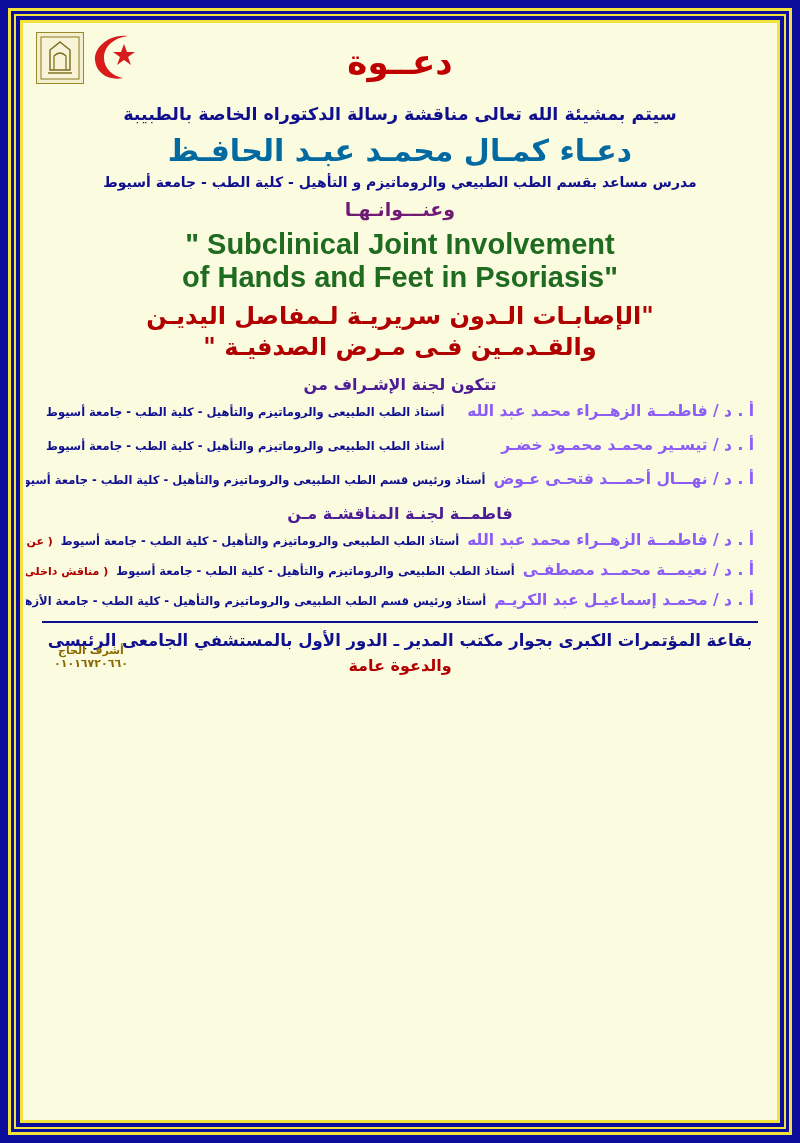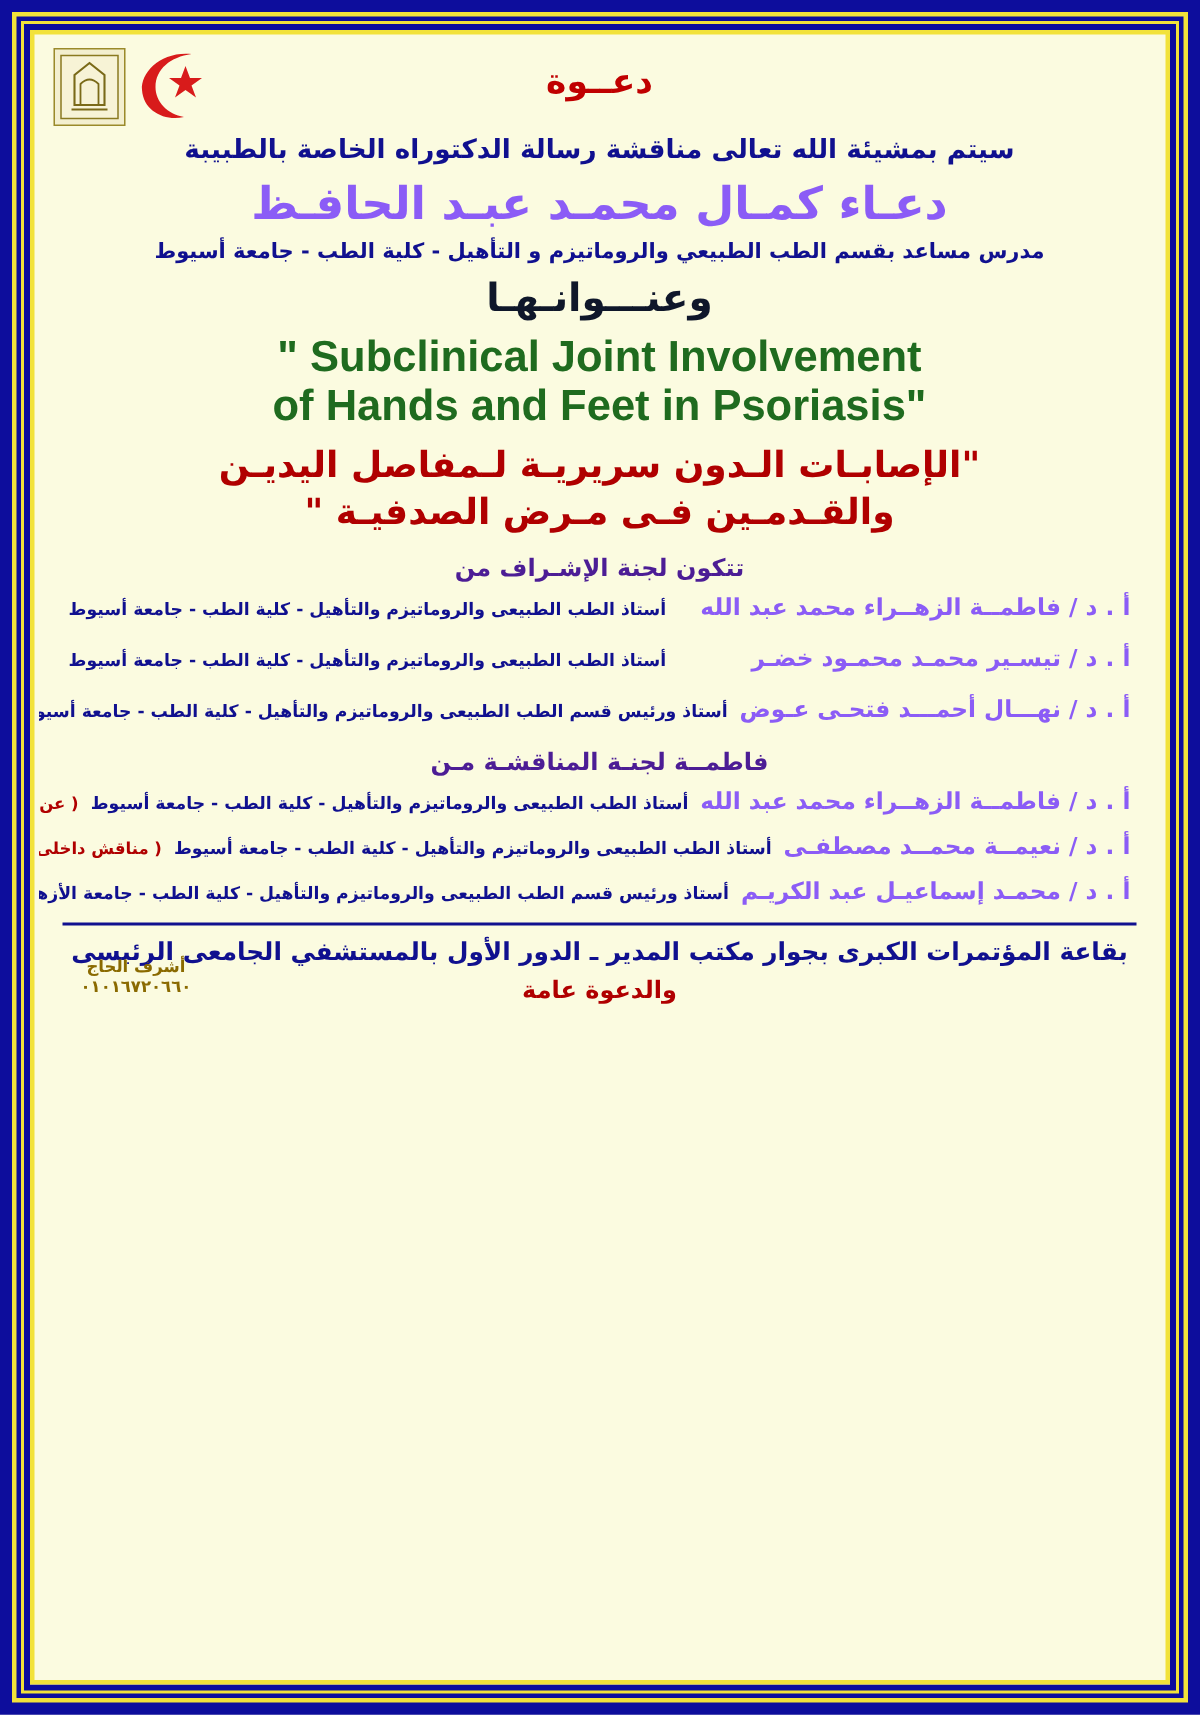--- a/index.html
+++ b/index.html
@@ -51,52 +51,52 @@
   .univ-logo{
     width:46px;height:50px;
     border:1px solid #9a8a2a;
     background:#f3efcf;
     display:flex;align-items:center;justify-content:center;
   }
   .univ-logo svg{display:block;}
 
   .title-daawa{
     color:#c00000;
-    font-size:23px;
+    font-size:34px;
     font-weight:bold;
     letter-spacing:10px;
     margin:10px 0 22px 0;
     font-family:"DejaVu Sans", sans-serif;
   }
   .line-blue-b{
     color:#10108f;
     font-weight:bold;
     font-size:17.5px;
     margin:10px 0 9px 0;
     font-family:"DejaVu Sans", sans-serif;
   }
   .name-main{
-    color:#8b5cf6;
+    color:#0369a1;
     font-weight:bold;
     font-size:30px;
     letter-spacing:2px;
     margin:6px 0 4px 0;
     font-family:"DejaVu Sans", sans-serif;
   }
   .affil{
     color:#10108f;
     font-weight:bold;
     font-size:14px;
     margin:6px 0 4px 0;
     font-family:"DejaVu Sans", sans-serif;
   }
   .wa-unwan{
-    color:#0f172a;
-    font-weight:bold;
-    font-size:26px;
+    color:#701a75;
+    font-weight:bold;
+    font-size:19px;
     letter-spacing:6px;
     margin:8px 0 2px 0;
     font-family:"DejaVu Sans", sans-serif;
   }
   .eng-title{
     direction:ltr;
     color:#1f6b1f;
     font-weight:bold;
     font-size:29px;
     line-height:1.15;

